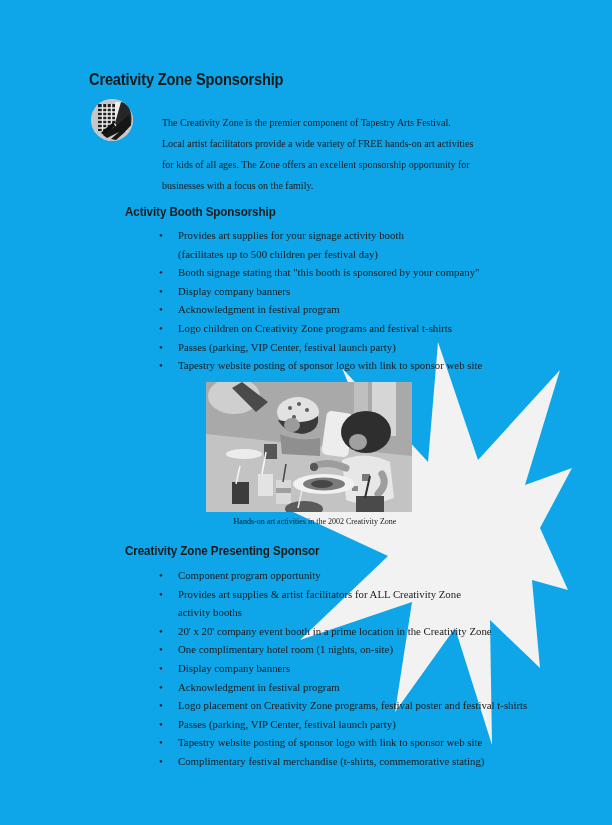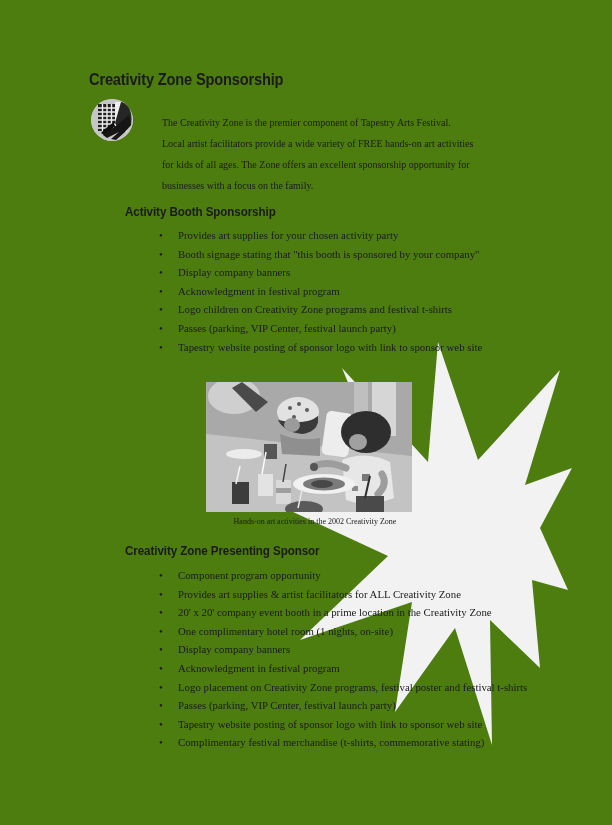--- a/index.html
+++ b/index.html
@@ -1,17 +1,17 @@
 <!DOCTYPE html>
 <html><head>
 <meta charset="utf-8">
 <style>
   html,body{margin:0;padding:0;background:#ffffff;}
   .page{
-    position:relative;width:612px;height:825px;background:#4d7c0f;
+    position:relative;width:612px;height:825px;background:#0ea5e9;
     overflow:hidden;font-family:"Liberation Serif","DejaVu Serif",serif;color:#1a1a1a;
   }
   .watermark{position:absolute;left:0;top:0;width:612px;height:825px;z-index:0;}
   .layer{position:absolute;z-index:1;}
   .doc-title{
     left:89px;top:70px;
     font-family:"Liberation Sans","DejaVu Sans",sans-serif;font-weight:bold;font-size:17px;
     letter-spacing:-0.2px;white-space:nowrap;transform:scaleX(.86);transform-origin:left top;
   }
   .section-heading{
@@ -73,21 +73,25 @@
       <path d="M24,22 L14,30 L10,34 L13,36 L22,29 Z" fill="#101010"></path>
     </svg>
   </div>
 
   <div class="layer intro">The Creativity Zone is the premier component of Tapestry Arts Festival.<br>Local artist facilitators provide a wide variety of <b>FREE</b> hands-on art activities<br>for kids of all ages. The Zone offers an excellent sponsorship opportunity for<br>businesses with a focus on the family.</div>
 
   <div class="layer section-heading" id="heading-activity">Activity Booth Sponsorship</div>
   <div class="layer bullet-list" id="list-activity">
       <div class="li">
         <span class="marker">•</span>
-        <span class="txt">Provides art supplies for your chosen activity party</span>
+        <span class="txt">Provides art supplies for your signage activity booth</span>
+      </div>
+      <div class="li">
+        <span class="marker"></span>
+        <span class="txt">(facilitates up to 500 children per festival day)</span>
       </div>
       <div class="li">
         <span class="marker">•</span>
         <span class="txt">Booth signage stating that "this booth is sponsored by your company"</span>
       </div>
       <div class="li">
         <span class="marker">•</span>
         <span class="txt">Display company banners</span>
       </div>
       <div class="li">
@@ -157,20 +161,24 @@
   <div class="layer bullet-list" id="list-presenting">
       <div class="li">
         <span class="marker">•</span>
         <span class="txt">Component program opportunity</span>
       </div>
       <div class="li">
         <span class="marker">•</span>
         <span class="txt">Provides art supplies &amp; artist facilitators for <b>ALL</b> Creativity Zone</span>
       </div>
       <div class="li">
+        <span class="marker"></span>
+        <span class="txt">activity booths</span>
+      </div>
+      <div class="li">
         <span class="marker">•</span>
         <span class="txt">20' x 20' company event booth in a prime location in the Creativity Zone</span>
       </div>
       <div class="li">
         <span class="marker">•</span>
         <span class="txt">One complimentary hotel room (1 nights, on-site)</span>
       </div>
       <div class="li">
         <span class="marker">•</span>
         <span class="txt">Display company banners</span>

